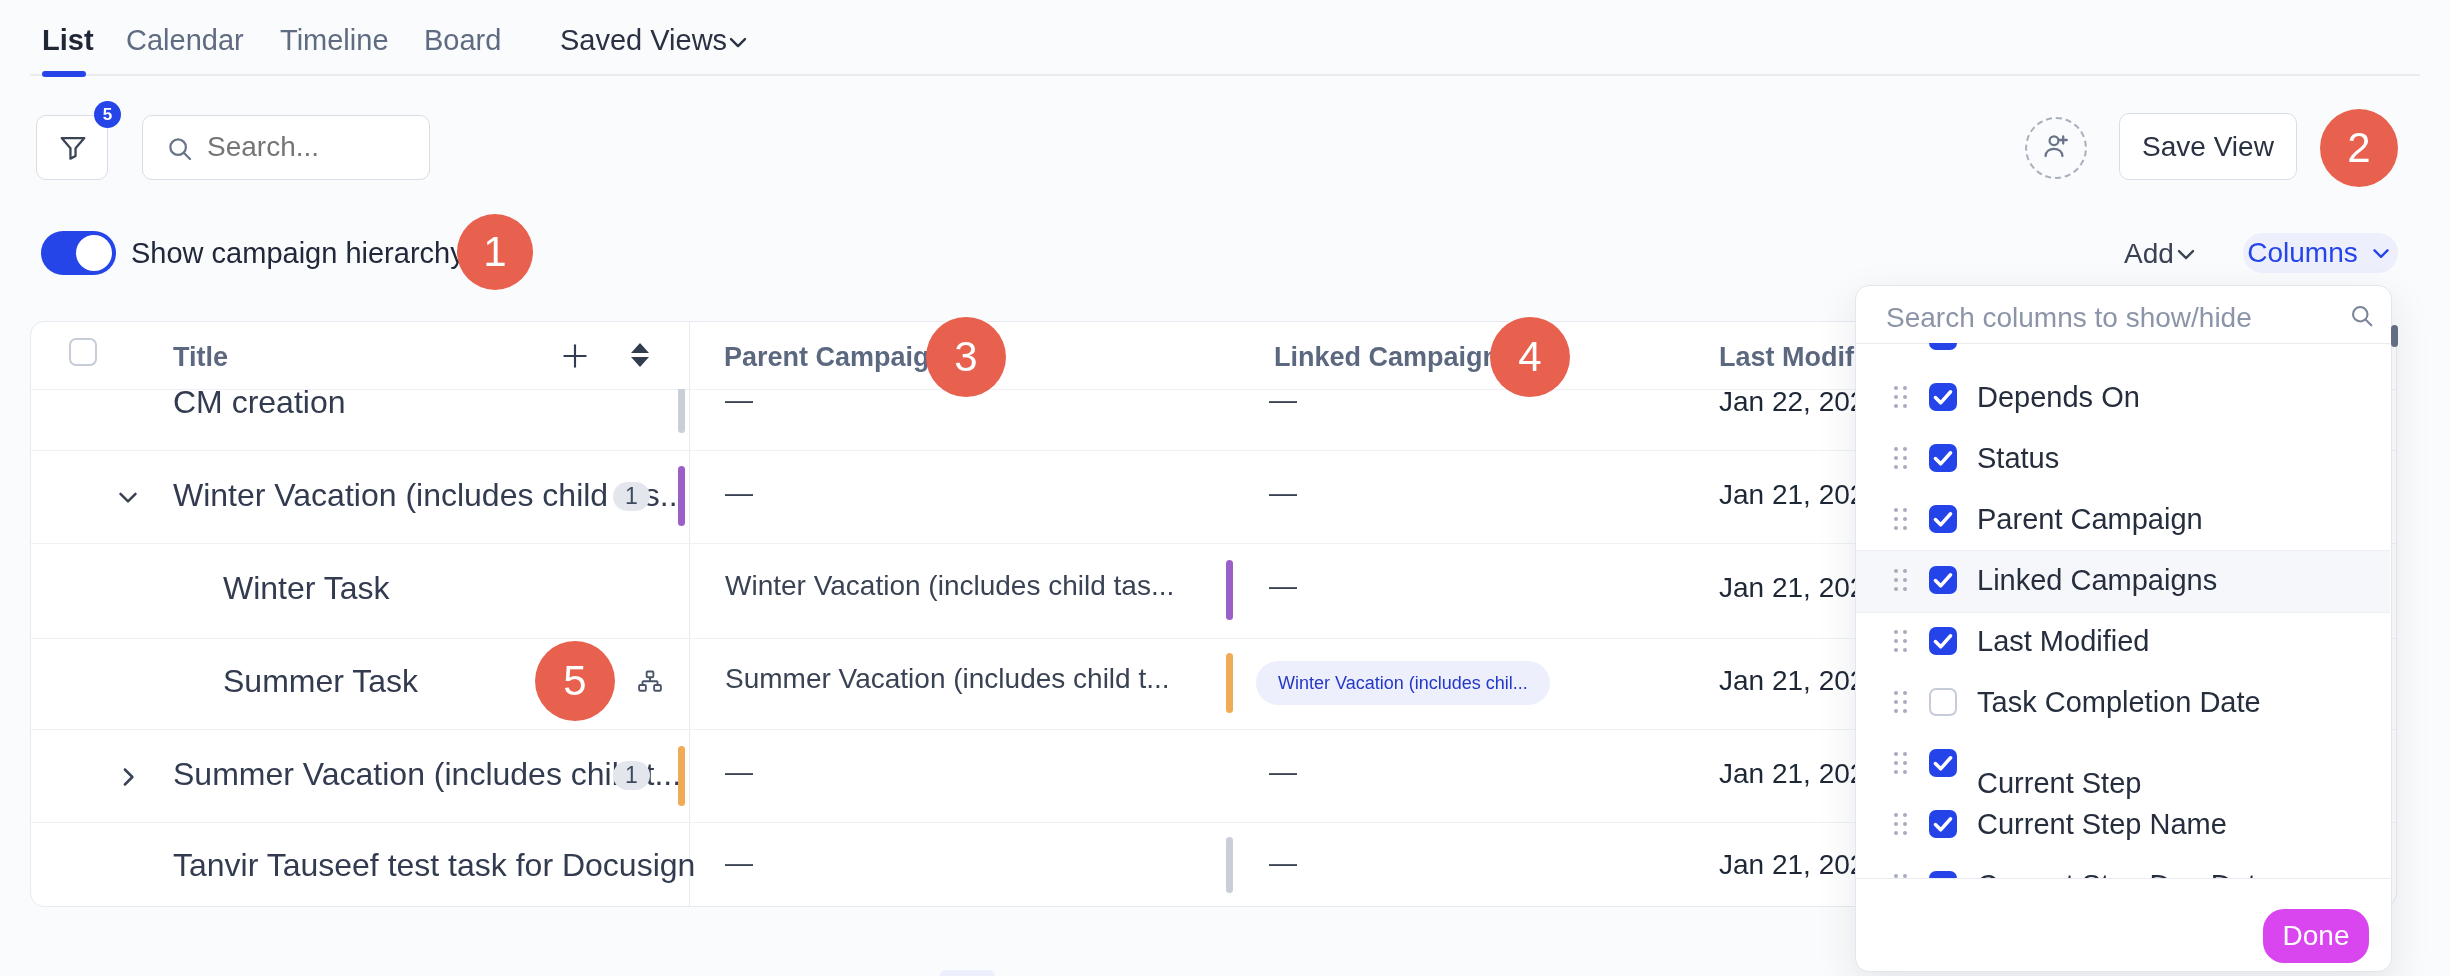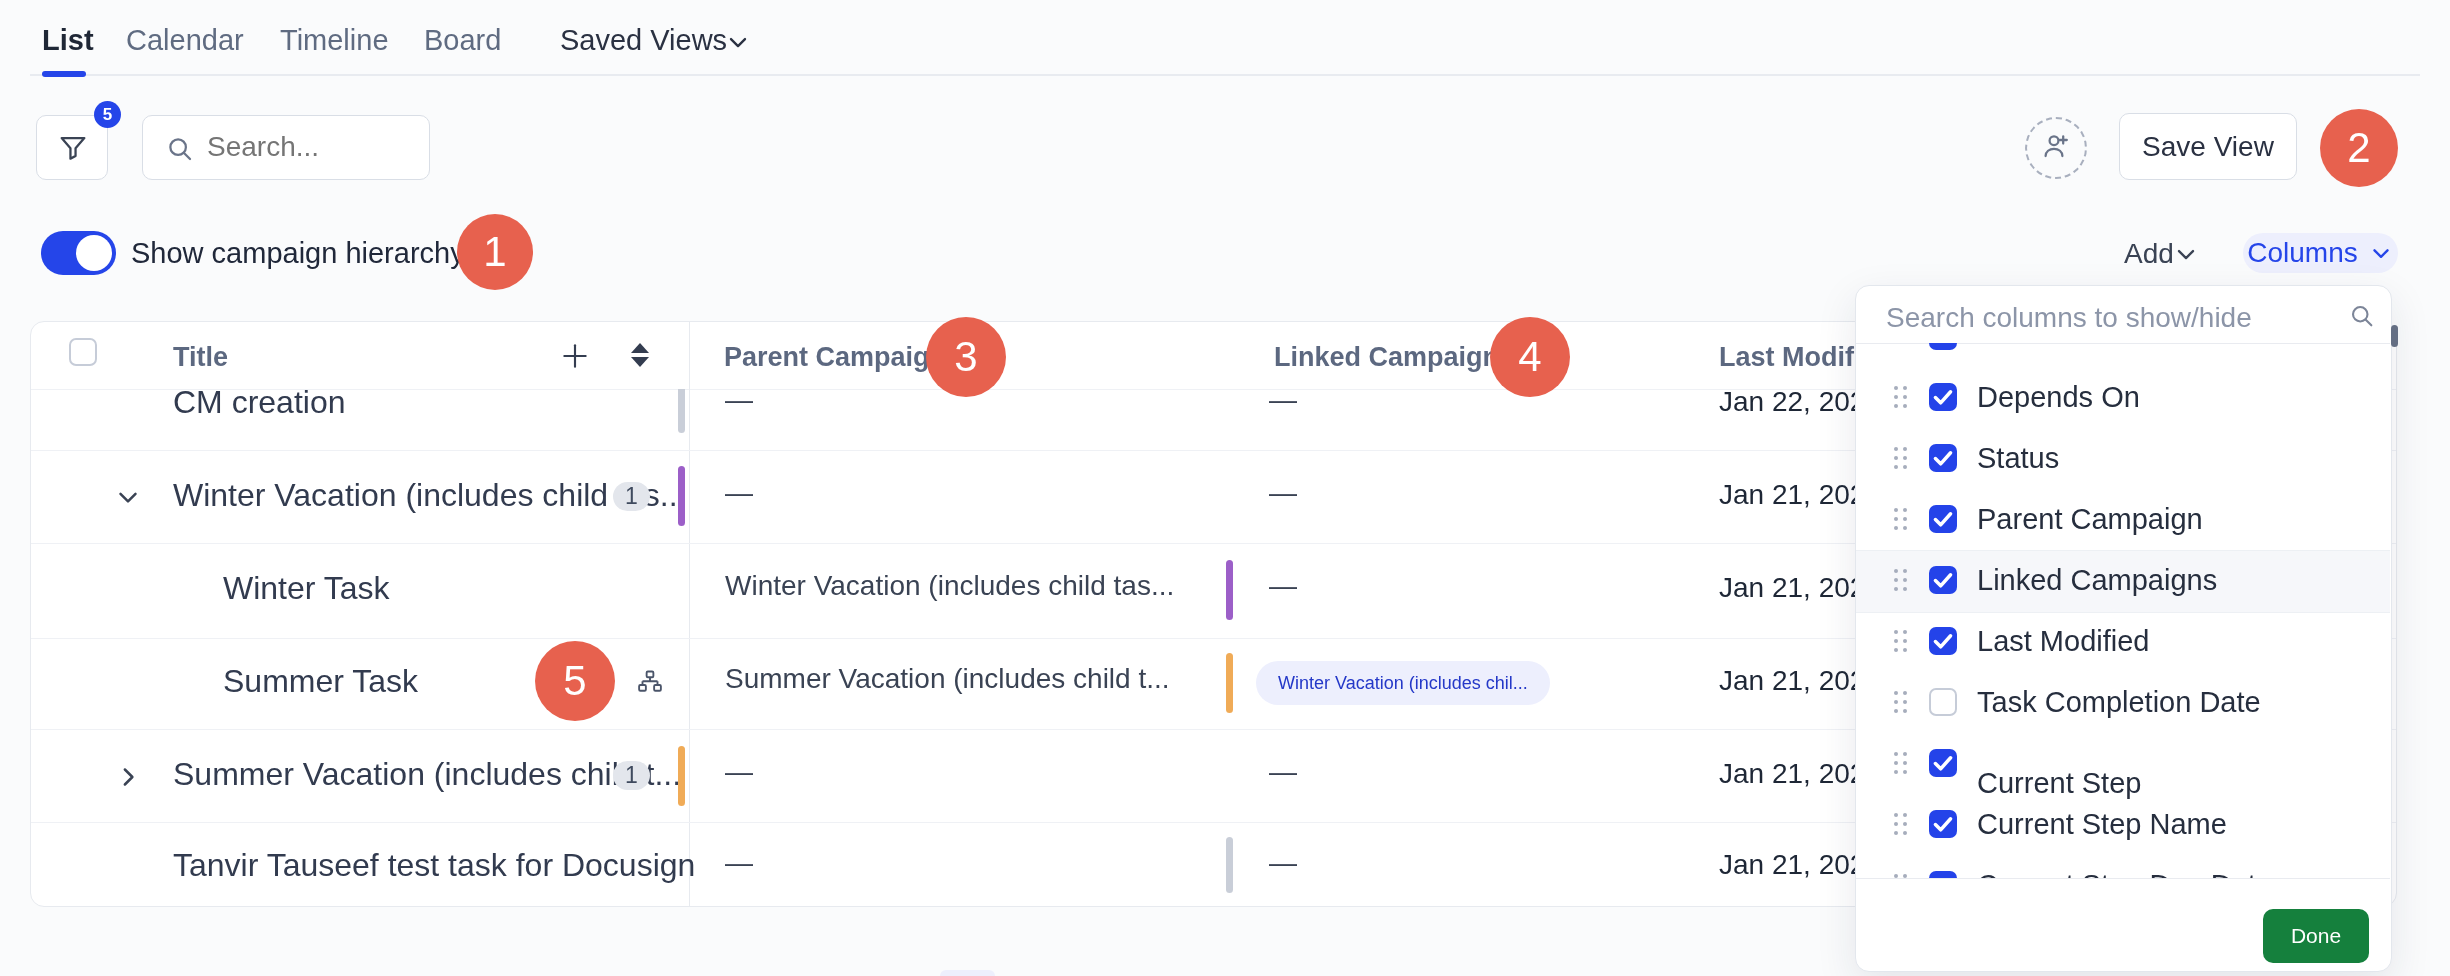--- a/index.html
+++ b/index.html
@@ -28,21 +28,21 @@
   .numbadge{position:absolute;background:#E3E6EC;border-radius:15px;width:37px;height:29px;display:flex;align-items:center;justify-content:center;font-size:23px;color:#3F4A5E;}
   .chk{position:absolute;box-sizing:border-box;border-radius:7px;}
   .chk.on{background:#2443E9;}
   .chk.off{background:#fff;border:2px solid #C6CCD8;}
   .panel{position:absolute;left:1855px;top:285px;width:537px;height:687px;background:#fff;border:1.5px solid #E3E7ED;border-radius:14px;box-sizing:border-box;box-shadow:0 14px 40px rgba(30,40,70,0.10);z-index:50;}
   .panel input{position:absolute;left:28px;top:10px;width:430px;height:42px;border:none;outline:none;font-size:28px;color:#2A3142;font-family:"Liberation Sans",sans-serif;background:transparent;}
   .panel input::placeholder{color:#8C95A8;}
   .plist{position:absolute;left:0;top:57px;width:534px;height:535px;overflow:hidden;}
   .pitem-label{position:absolute;left:121px;font-size:29px;color:#262E3E;white-space:nowrap;}
   .dots{position:absolute;left:38px;width:4px;height:4px;border-radius:50%;background:#A6ADBC;box-shadow:9px 0 #A6ADBC,0 9px #A6ADBC,9px 9px #A6ADBC,0 18px #A6ADBC,9px 18px #A6ADBC;}
-  .done-btn{position:absolute;left:407px;top:623px;width:106px;height:54px;background:#15803d;border-radius:10px;color:#fff;font-size:21px;display:flex;align-items:center;justify-content:center;cursor:pointer;}
+  .done-btn{position:absolute;left:407px;top:623px;width:106px;height:54px;background:#d946ef;border-radius:21px;color:#fff;font-size:28px;display:flex;align-items:center;justify-content:center;cursor:pointer;}
   .pill-link{position:absolute;background:#EDEFFD;border-radius:22px;color:#2438C8;font-size:18px;display:flex;align-items:center;padding:0 22px;height:44px;}
   .columns-pill{position:absolute;left:2243px;top:233px;width:155px;height:40px;background:#EDEFFD;border-radius:20px;display:flex;align-items:center;justify-content:center;gap:10px;color:#2545E9;font-size:28px;cursor:pointer;}
 </style>
 </head>
 <body>
 
 <div class="page">
 
   <div class="t tab active" style="left:42px;top:24px;">List</div>
   <div class="t tab" style="left:126px;top:24px;">Calendar</div>

